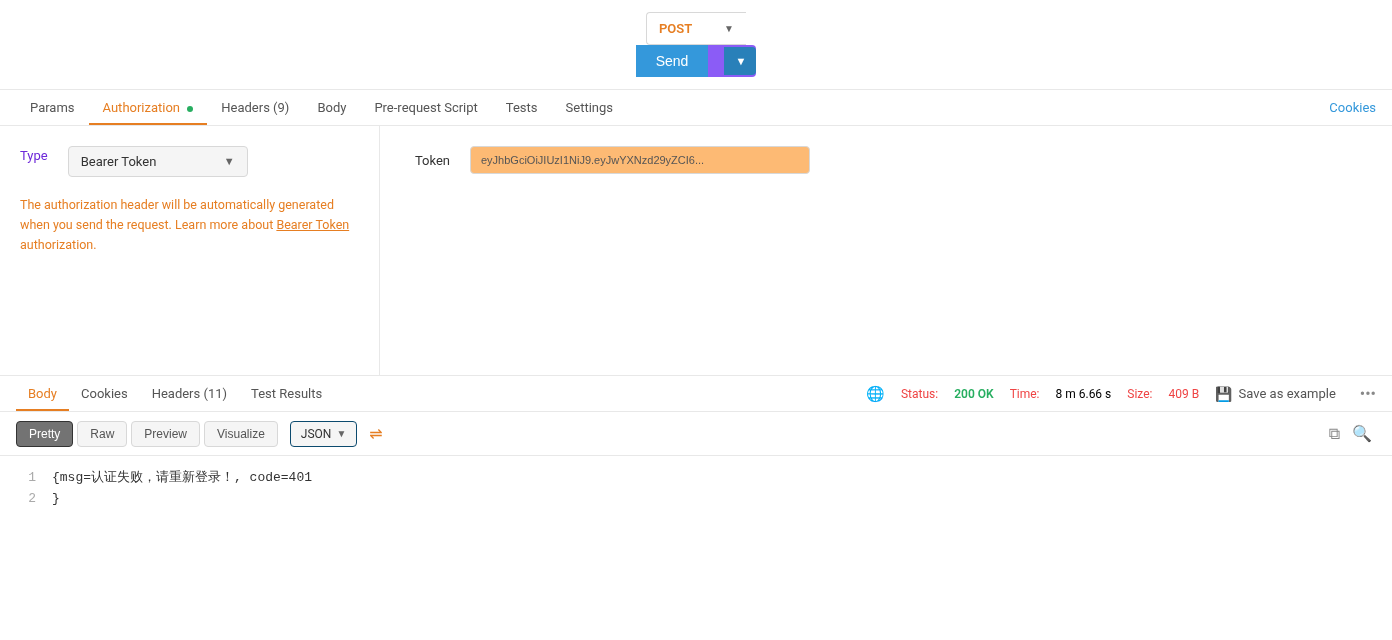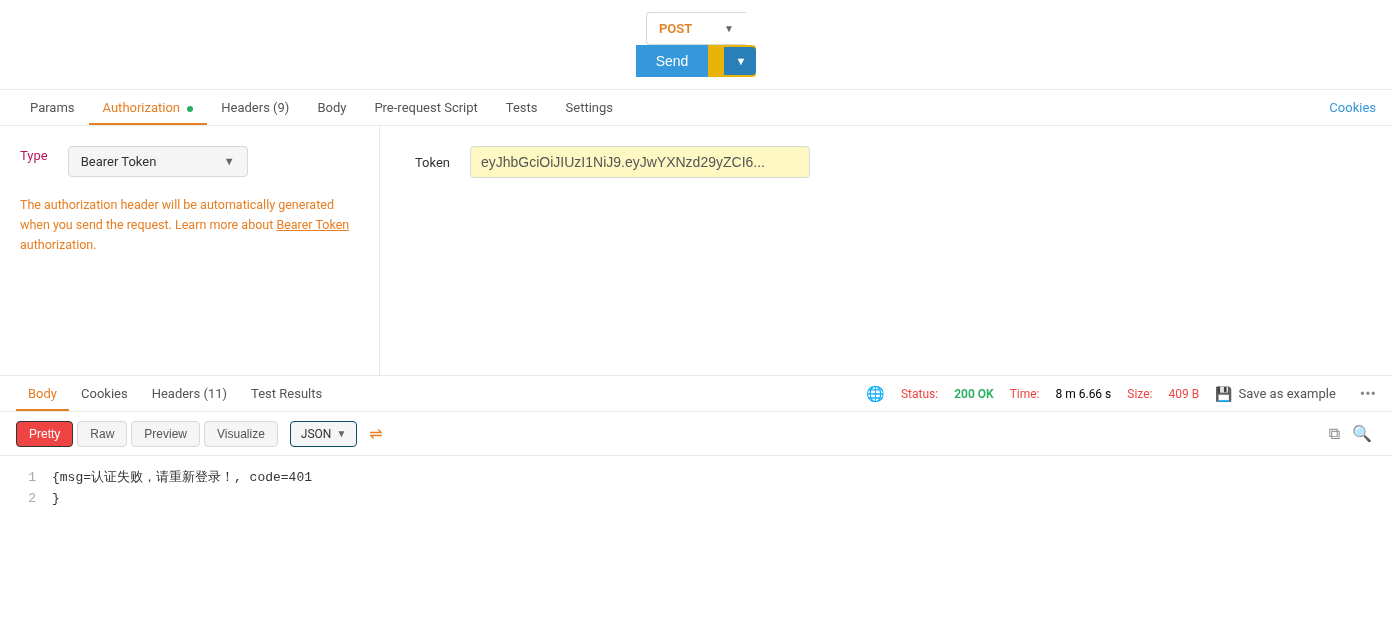--- a/index.html
+++ b/index.html
@@ -45,21 +45,21 @@
       border: 1px solid #d8d8d8;
       border-radius: 0;
       font-size: 13px;
       color: #333;
       outline: none;
     }
     .send-btn {
       display: flex;
       align-items: center;
       gap: 16px;
-      background: #eab308;
+      background: #8b5cf6;
       color: #fff;
       border: none;
       border-radius: 0 4px 4px 0;
       cursor: pointer;
       font-size: 14px;
       font-weight: 500;
     }
     .send-btn-main {
       padding: 8px 20px;
       background: #3498db;
@@ -135,21 +135,21 @@
       padding: 20px 20px;
       border-right: 1px solid #e8e8e8;
     }
     .auth-right {
       flex: 1;
       padding: 20px 20px;
     }
 
     .type-label {
       font-size: 13px;
-      color: #be185d;
+      color: #6d28d9;
       margin-bottom: 12px;
     }
     .type-select {
       display: flex;
       align-items: center;
       justify-content: space-between;
       padding: 7px 12px;
       border: 1px solid #d8d8d8;
       border-radius: 4px;
       background: #f5f5f5;
@@ -182,23 +182,23 @@
       font-size: 13px;
       color: #333;
       min-width: 50px;
       text-align: right;
     }
     .token-input {
       flex: 1;
       padding: 7px 10px;
       border: 1px solid #d8d8d8;
       border-radius: 4px;
-      font-size: 14px;
+      font-size: 11px;
       color: #555;
-      background: #fef9c3;
+      background: #fdba74;
       outline: none;
       max-width: 340px;
     }
 
     
     .response-tabs-bar {
       display: flex;
       align-items: center;
       padding: 0 16px;
       border-bottom: 1px solid #e8e8e8;
@@ -245,21 +245,21 @@
     .fmt-btn {
       padding: 5px 12px;
       border: 1px solid #d8d8d8;
       border-radius: 4px;
       background: #f5f5f5;
       font-size: 12px;
       cursor: pointer;
       color: #555;
     }
     .fmt-btn.active {
-      background: #ef4444;
+      background: #737373;
       color: #fff;
       border-color: #333;
     }
     .json-select {
       display: flex;
       align-items: center;
       gap: 5px;
       padding: 5px 10px;
       border: 1px solid #0c4a6e;
       border-radius: 4px;

